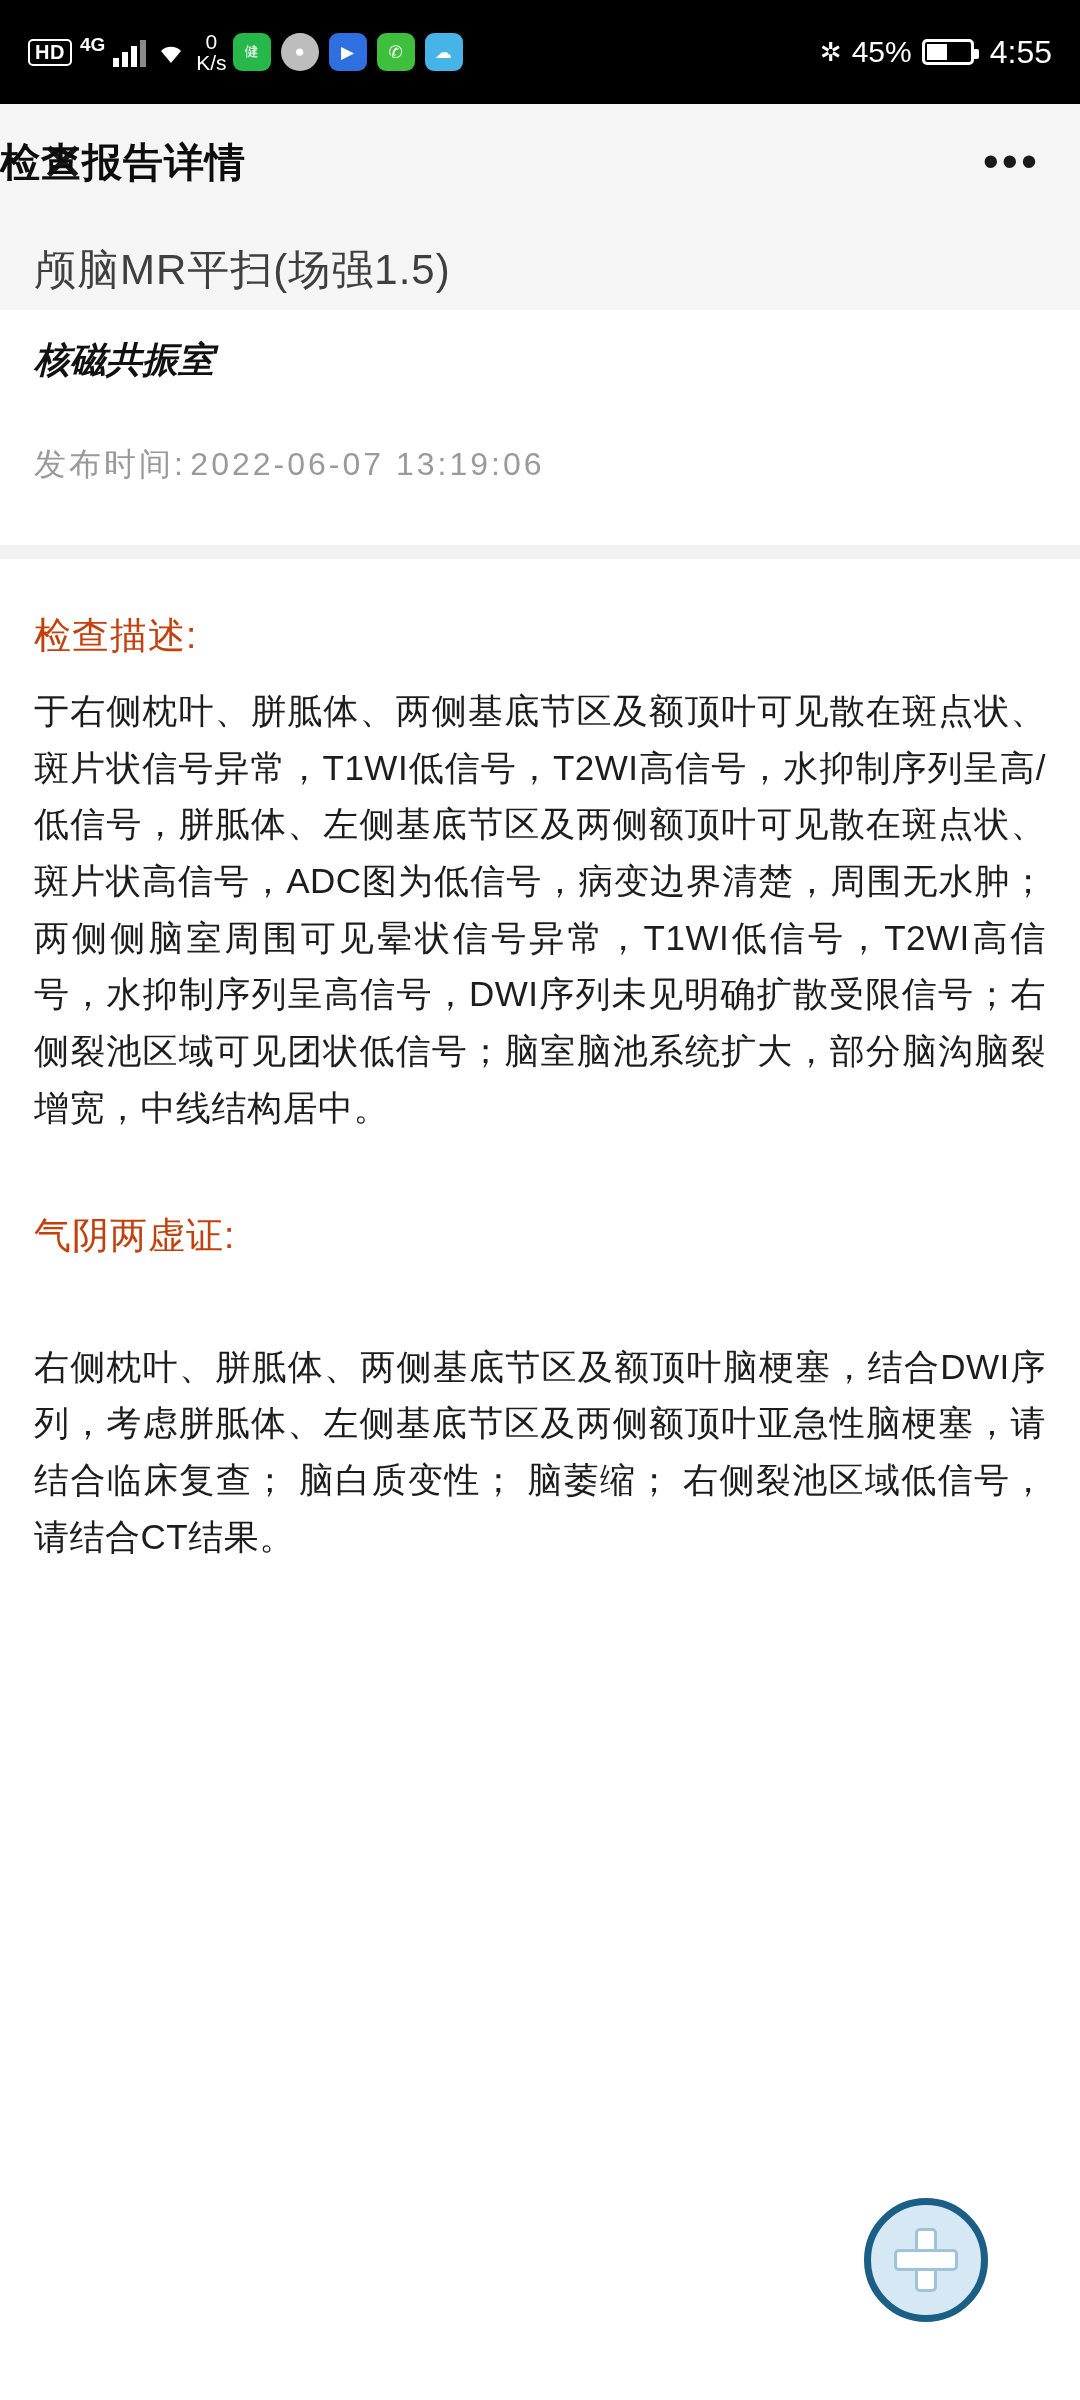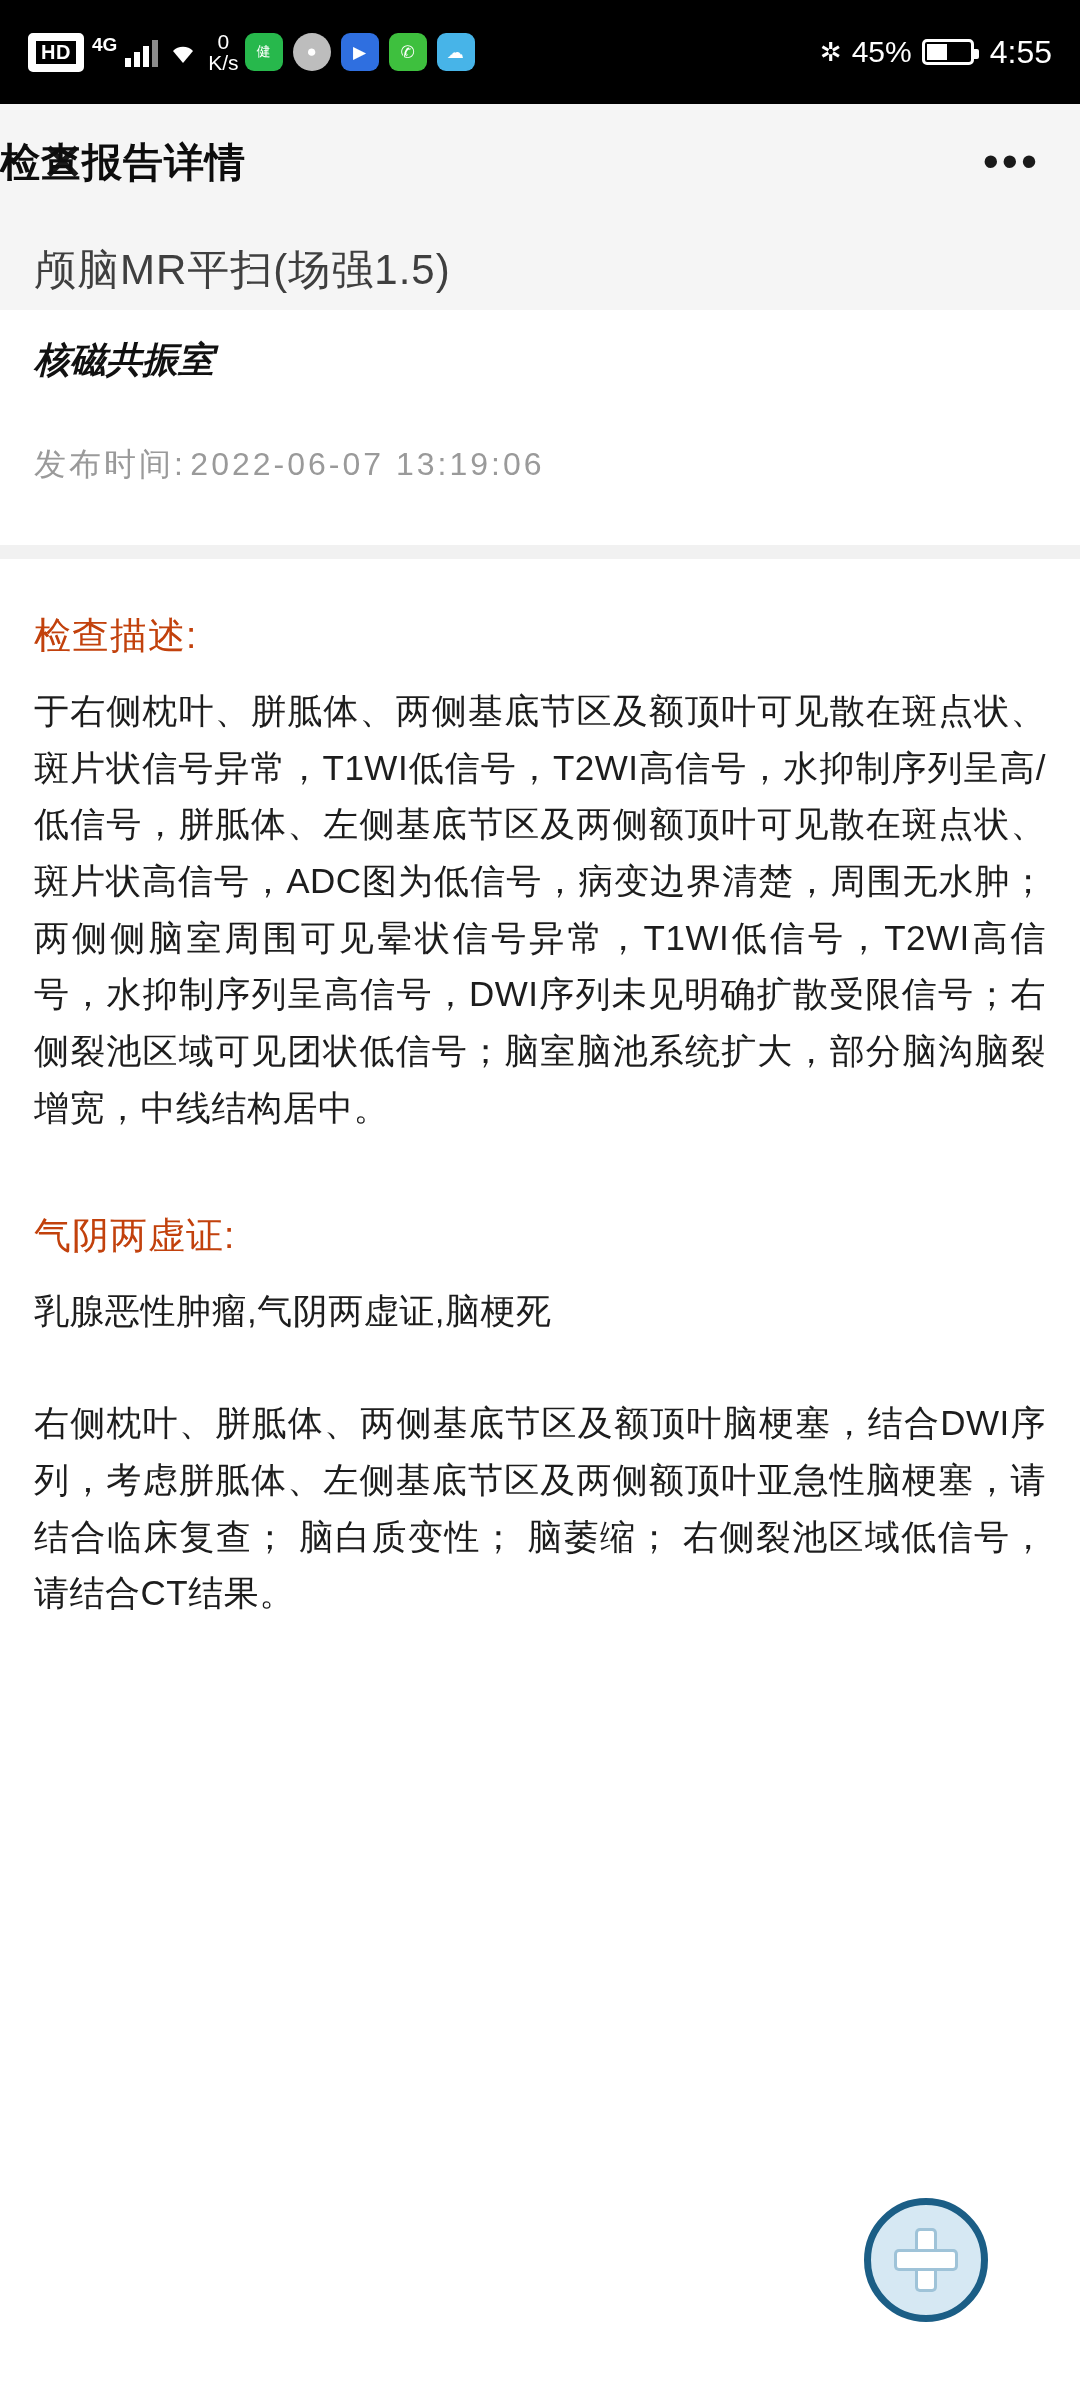--- a/index.html
+++ b/index.html
@@ -19,21 +19,21 @@
     display: flex;
     align-items: center;
     padding: 0 28px;
     font-size: 30px;
   }
   .sb-left { display: flex; align-items: center; gap: 8px; flex: 0 0 auto; }
   .sb-mid  { flex: 1 1 auto; display: flex; align-items: center; gap: 10px; padding-left: 6px;}
   .sb-right{ display: flex; align-items: center; gap: 10px; flex: 0 0 auto; }
 
   .hd-badge {
-    border: 8px solid #ffffff;
+    border: 2px solid #ffffff;
     border-radius: 5px;
     font-size: 20px;
     font-weight: bold;
     padding: 1px 5px;
     line-height: 1.05;
     letter-spacing: 0.5px;
   }
   .net-4g {
     font-size: 19px;
     font-weight: bold;
@@ -250,21 +250,20 @@
 <div class="content">
   <div>
     <div class="sec-title">检查描述:</div>
     <div class="sec-body">于右侧枕叶、胼胝体、两侧基底节区及额顶叶可见散在斑点状、斑片状信号异常，T1WI低信号，T2WI高信号，水抑制序列呈高/低信号，胼胝体、左侧基底节区及两侧额顶叶可见散在斑点状、斑片状高信号，ADC图为低信号，病变边界清楚，周围无水肿；两侧侧脑室周围可见晕状信号异常，T1WI低信号，T2WI高信号，水抑制序列呈高信号，DWI序列未见明确扩散受限信号；右侧裂池区域可见团状低信号；脑室脑池系统扩大，部分脑沟脑裂增宽，中线结构居中。</div>
   </div>
 
   <div class="gap-lg"></div>
 
   <div>
     <div class="sec-title">气阴两虚证:</div>
-    <div class="sec-body">乳腺恶性肿瘤,气阴两虚证,脑梗死</div>
   </div>
 
   <div class="gap-lg"></div>
 
   <div>
     <div class="sec-body">右侧枕叶、胼胝体、两侧基底节区及额顶叶脑梗塞，结合DWI序列，考虑胼胝体、左侧基底节区及两侧额顶叶亚急性脑梗塞，请结合临床复查； 脑白质变性； 脑萎缩； 右侧裂池区域低信号，请结合CT结果。</div>
   </div>
 </div>
 
 <div class="fab">

